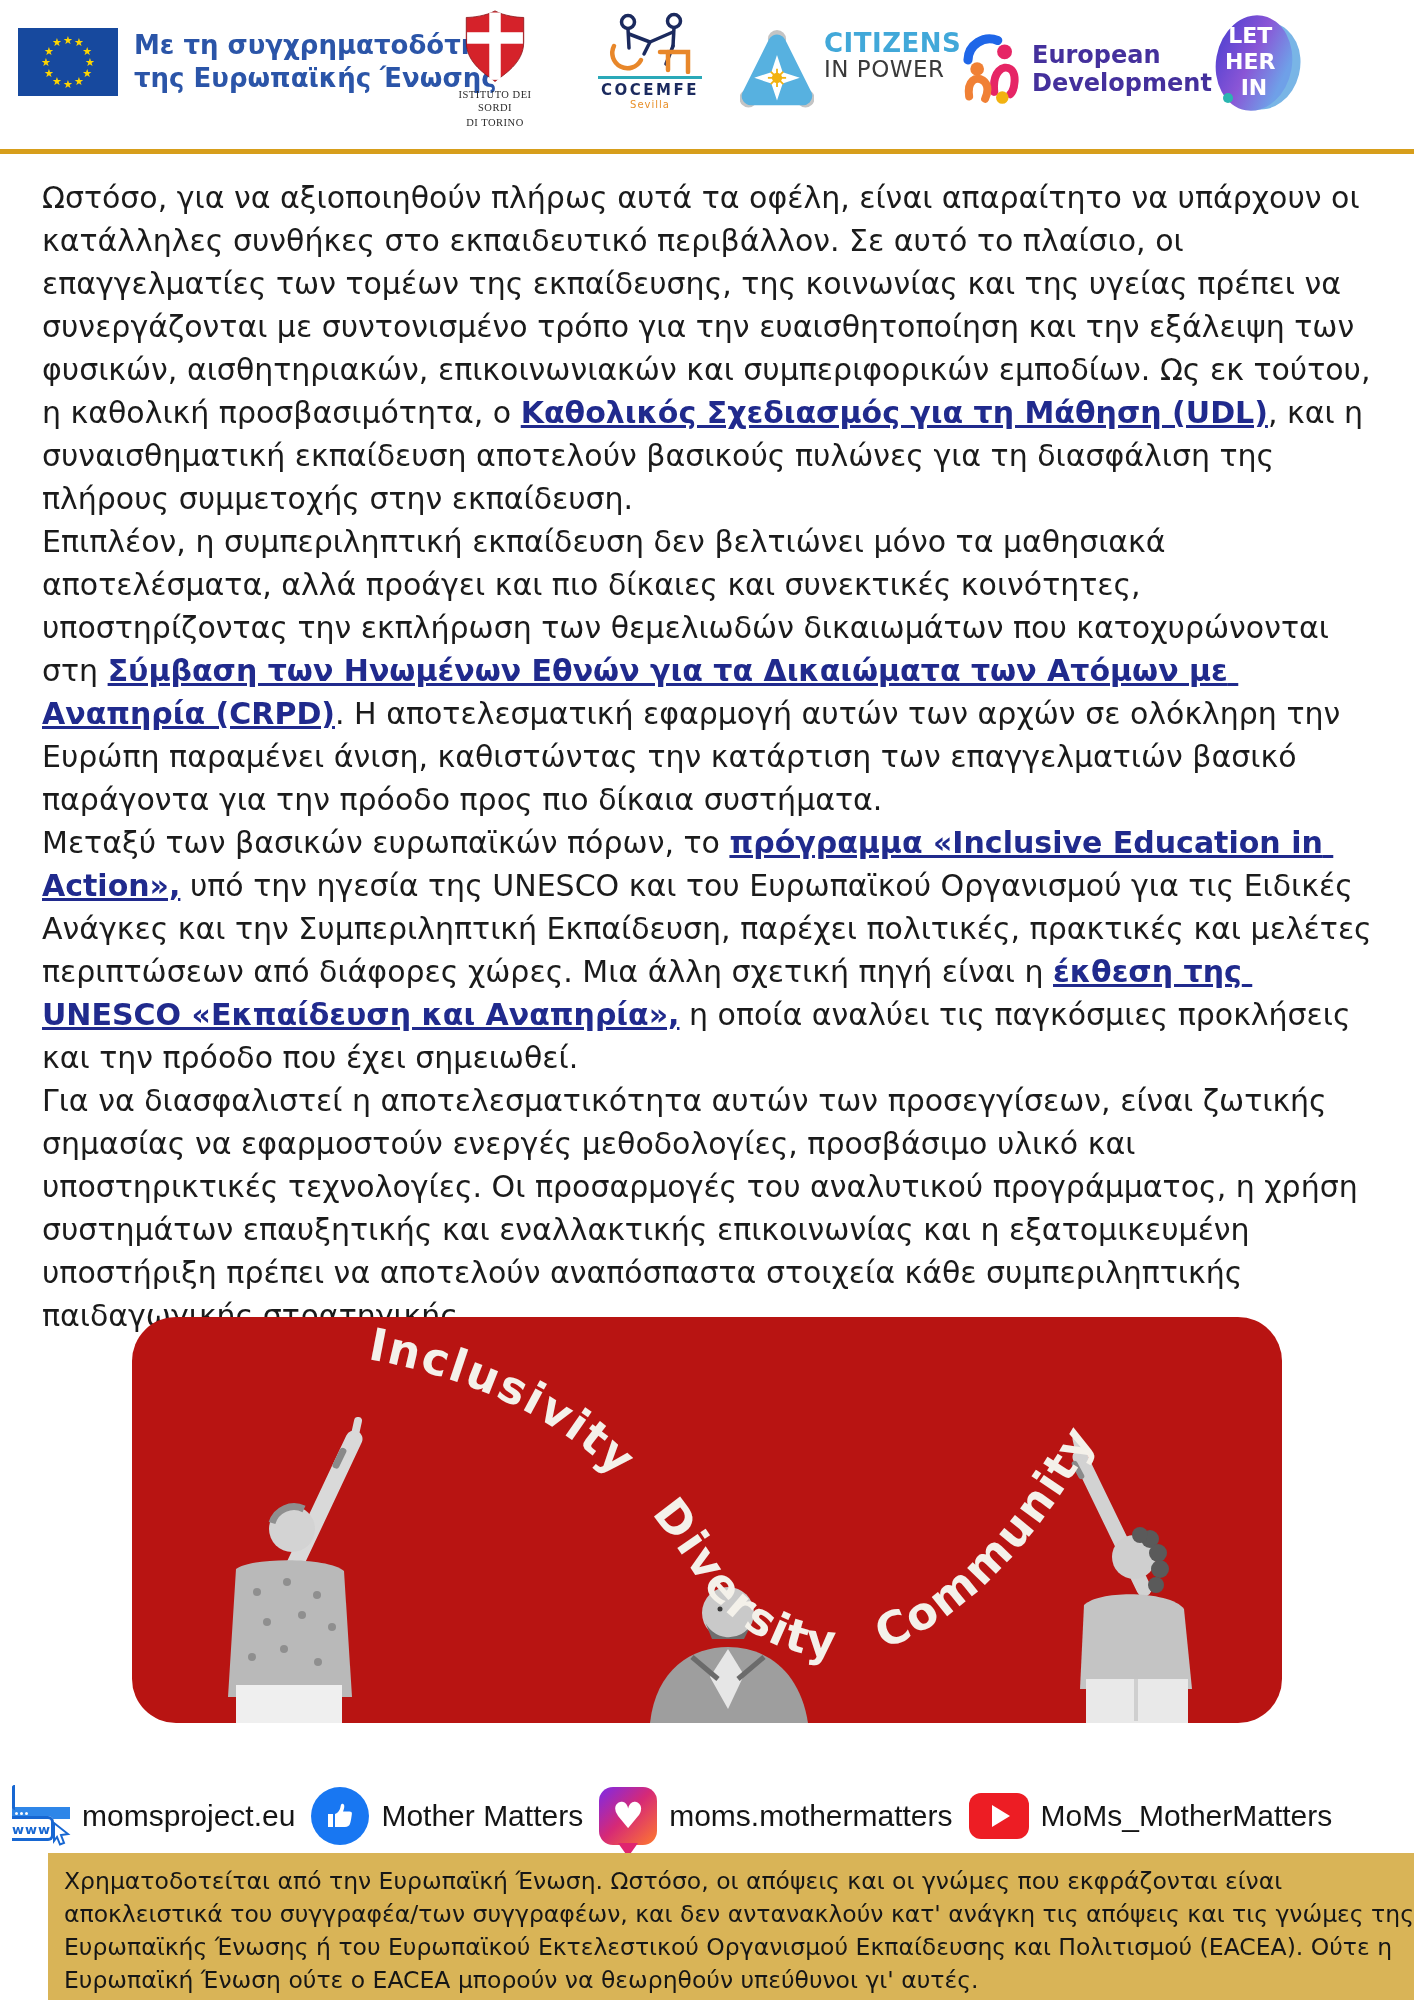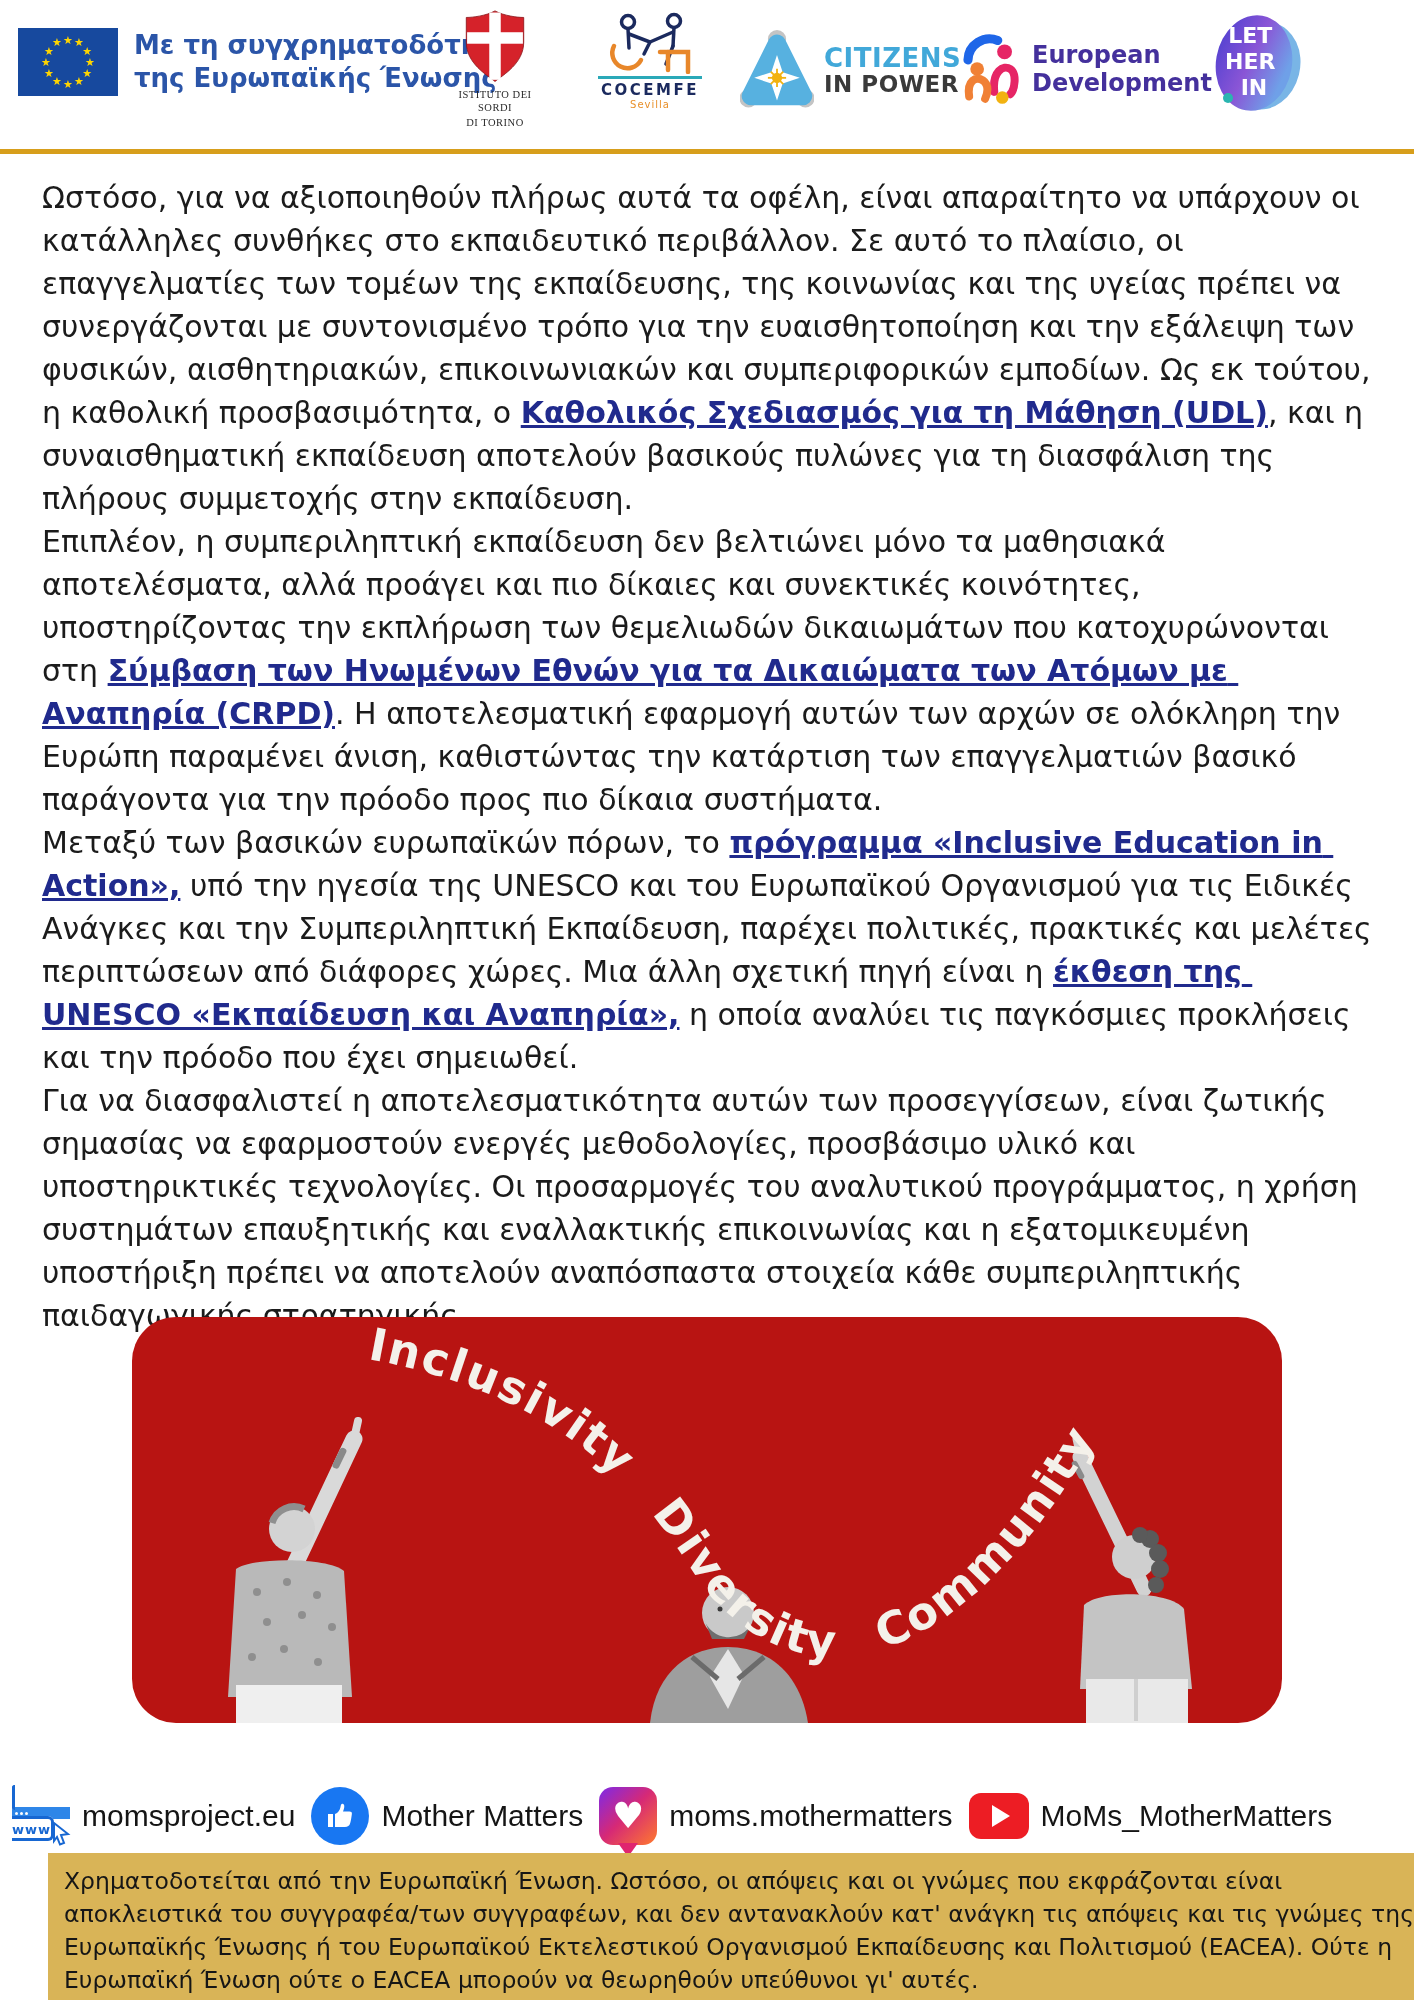--- a/index.html
+++ b/index.html
@@ -12,23 +12,23 @@
   
   .header { position:absolute; top:0; left:0; width:1414px; height:149px; background:#fff; }
   .logo-eu { position:absolute; left:18px; top:28px; display:flex; align-items:center; gap:16px; }
   .eu-label { font-weight:bold; font-size:26px; line-height:33px; color:#2b55a8; }
   .logo-istituto { position:absolute; left:440px; top:8px; width:110px; text-align:center; }
   .istituto-caption { font-family:"Liberation Serif", serif; font-size:10.5px; color:#2a2a2a; letter-spacing:.5px; line-height:13px; margin-top:2px; }
   .logo-cocemfe { position:absolute; left:594px; top:12px; width:112px; text-align:center; }
   .cocemfe-line { height:3px; background:#2aa9b8; margin:2px 4px; }
   .cocemfe-name { font-size:15px; font-weight:bold; color:#1b2a5e; letter-spacing:2.5px; }
   .cocemfe-sub { font-size:10px; color:#e8902a; letter-spacing:1px; }
-  .logo-citizens { position:absolute; left:740px; top:30px; display:flex; align-items:center; gap:10px; }
+  .logo-citizens { position:absolute; left:740px; top:30px; display:flex; gap:10px; }
   .citizens-l1 { font-size:26px; font-weight:bold; color:#41a8d9; letter-spacing:.5px; line-height:27px;}
-  .citizens-l2 { font-size:23px; font-weight:bold; color:#3a3a3a; letter-spacing:.5px; line-height:25px;}
+  .citizens-l2 { font-size:23px; font-weight:normal; color:#3a3a3a; letter-spacing:.5px; line-height:25px;}
   .logo-eudev { position:absolute; left:960px; top:32px; display:flex; align-items:center; gap:8px; }
   .eudev-text { font-size:24px; font-weight:600; color:#44309c; line-height:28px; }
   .logo-letherin { position:absolute; left:1206px; top:8px; }
   .gold-line { position:absolute; left:0; top:149px; width:1414px; height:5px; background:#d79e1b; }
 
   
   .article { position:absolute; left:42px; top:176px; width:1332px; font-size:30px; line-height:43px; color:#1b1b1b; }
   .para { white-space:pre-wrap; }
   .doc-link { color:#202a8d; font-weight:bold; text-decoration:underline; cursor:pointer; }
 

